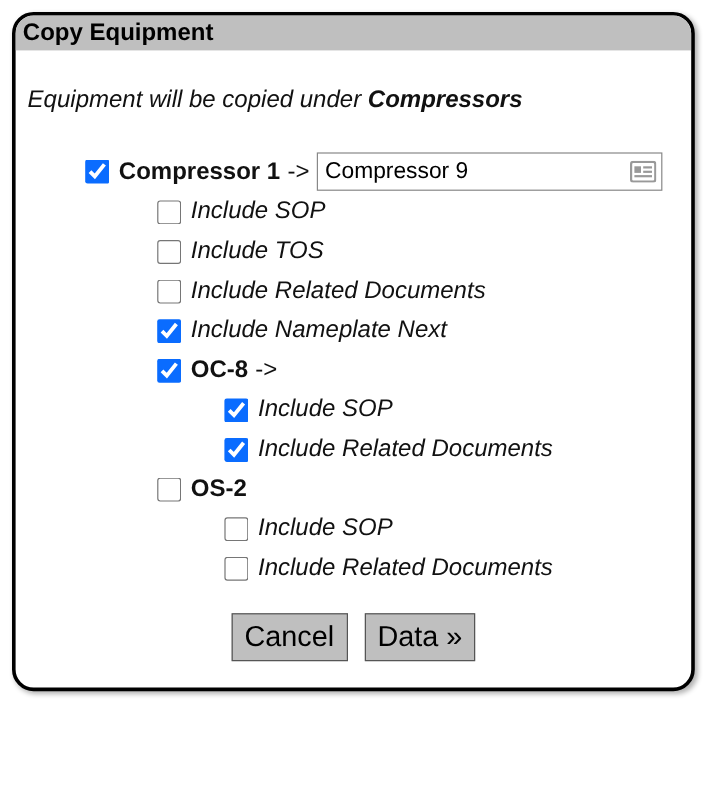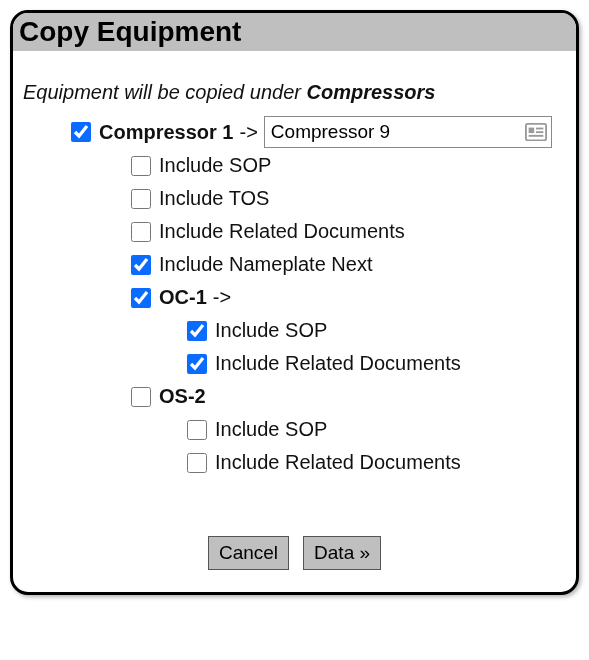--- a/index.html
+++ b/index.html
@@ -14,32 +14,32 @@
     border: 3px solid #000;
     border-radius: 18px;
     overflow: hidden;
     box-shadow: 2px 2px 4px rgba(0,0,0,0.3);
     background: #fff;
     position: relative;
   }
   .titlebar {
     background: #bfbfbf;
     padding: 3px 6px;
-    font-size: 28px;
+    font-size: 20px;
     font-weight: bold;
     color: #000;
   }
   .content {
     padding: 18px 10px 18px 10px;
     font-size: 20px;
     color: #111;
   }
   .intro {
     font-style: italic;
-    margin: 12px 0 12px 0;
+    margin: 12px 0 32px 0;
     font-size: 20px;
   }
   .intro .dest { font-weight: bold; }
   .row {
     display: flex;
     align-items: center;
     gap: 6px;
     margin: 2px 0;
     line-height: 1.55;
     padding-left: 24px;
@@ -49,21 +49,21 @@
   .lvl3 { margin-left: 140px; }
   input[type="checkbox"] {
     width: 20px;
     height: 20px;
     accent-color: #0a6cff;
     flex-shrink: 0;
     margin: 0 2px 0 0;
   }
   .name { font-weight: bold; font-style: normal; }
   .arrow { font-weight: normal; }
-  .opt { font-weight: normal; }
+  .opt { font-style: italic; font-weight: normal; }
   .field-wrap {
     position: relative;
     display: flex;
     align-items: center;
   }
   input[type="text"] {
     border: 1px solid #888;
     font-family: inherit;
     font-size: 19px;
     padding: 3px 30px 3px 6px;
@@ -86,24 +86,23 @@
     display: flex;
     justify-content: center;
     gap: 14px;
     margin: 22px 0 4px 0;
     position: relative;
   }
   button {
     background: #bfbfbf;
     border: 1px solid #555;
     font-family: inherit;
-    font-size: 19px;
+    font-size: 24px;
     padding: 5px 10px;
     cursor: pointer;
-    margin-top: 36px;
   }
 </style>
 </head>
 <body>
 
 <div class="dialog">
   <div class="titlebar">Copy Equipment</div>
 
   <div class="content">
 
@@ -140,21 +139,21 @@
       <input type="checkbox" style="">
       <span class="opt">Include Related Documents</span>
     </div>
     <div class="row lvl2">
       <input type="checkbox" checked="" style="">
       <span class="opt">Include Nameplate Next</span>
     </div>
 
     <div class="row lvl2">
       <input type="checkbox" checked="" style="">
-      <span class="name">OC-1</span>
+      <span class="name">OC-8</span>
       <span class="arrow">-&gt;</span>
     </div>
     <div class="row lvl3">
       <input type="checkbox" checked="" style="">
       <span class="opt">Include SOP</span>
     </div>
     <div class="row lvl3">
       <input type="checkbox" checked="" style="">
       <span class="opt">Include Related Documents</span>
     </div>

